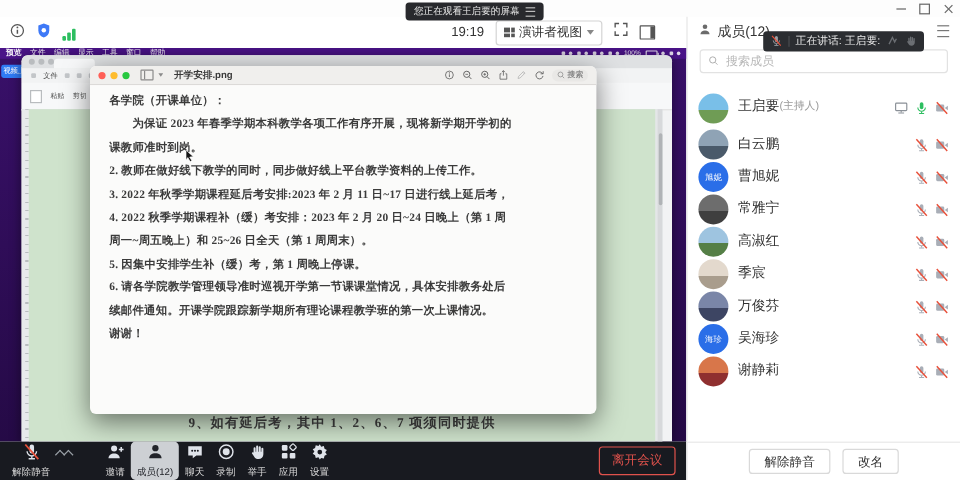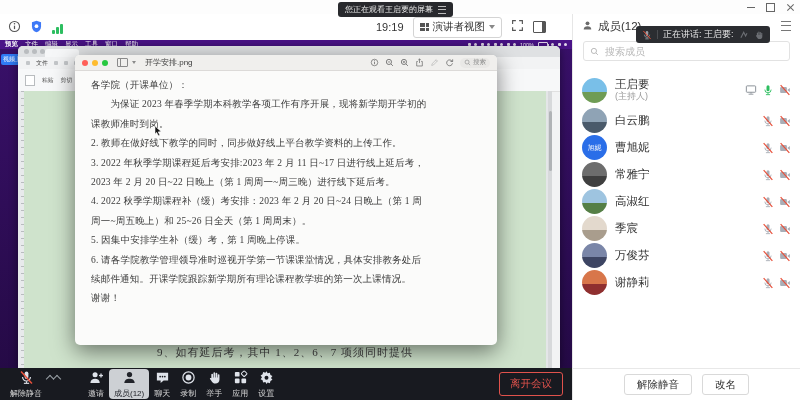--- a/index.html
+++ b/index.html
@@ -61,27 +61,27 @@
     align-items:center;gap:6px;padding:0 8px;font-size:6px;color:#444;}
   .wps-ribbon1 .rdot{width:4px;height:4px;background:#c3c6c9;border-radius:1px;}
   .wps-ribbon2{position:absolute;left:0;top:23px;right:0;height:22px;background:#f7f8f9;
     border-bottom:1px solid #e0e0e0;display:flex;align-items:center;gap:7px;padding:0 7px;font-size:5.8px;color:#555;}
   .rb-sq{width:8px;height:9px;border:1px solid #b9bcbf;background:#fff;}
   .wps-ruler{position:absolute;left:0;top:45px;bottom:0;width:6px;background:#e8eaec;
     background-image:repeating-linear-gradient(180deg,#b9bcbf 0,#b9bcbf 1px,transparent 1px,transparent 7px);background-size:3px 100%;background-repeat:no-repeat;background-position:right;}
   .wps-canvas{position:absolute;left:6px;top:45px;right:8px;bottom:0;background:#e4e6e8;}
   .wps-page{position:absolute;left:0;top:0;right:6px;bottom:0;background:#cfe3cc;}
   .band-text{position:absolute;left:0;right:0;bottom:8px;text-align:center;
-    font-family:"Liberation Serif",serif;font-size:11px;font-weight:400;color:#3f3f3f;letter-spacing:1px;}
+    font-family:"Liberation Serif",serif;font-size:11px;font-weight:700;color:#3f3f3f;letter-spacing:1px;}
   .wps-scroll{position:absolute;right:0;top:0;bottom:0;width:4px;background:#d7d9db;}
   .wps-scroll i{position:absolute;left:0.5px;top:20px;width:3px;height:60px;background:#b0b3b6;border-radius:2px;}
 
   
   .preview{position:absolute;left:75px;top:15px;width:422px;height:290px;background:#fbfbfa;
-    border-radius:5px;box-shadow:0 6px 22px rgba(0,0,0,.5);z-index:5;}
+    border-radius:5px;box-shadow:0 6px 22px rgba(0,0,0,.5);z-index:5;font-weight:bold;}
   .pv-titlebar{position:absolute;left:0;top:0;right:0;height:15px;background:#f0efed;
     border-bottom:1px solid #dcdad8;border-radius:5px 5px 0 0;display:flex;align-items:center;padding:0 7px;gap:4px;}
   .tl{width:6px;height:6px;border-radius:50%;}
   .pv-side-ic{width:9px;height:7px;border:1px solid #8a8a8a;border-radius:1px;position:relative;margin-left:5px;}
   .pv-side-ic:before{content:"";position:absolute;left:2px;top:0;bottom:0;width:1px;background:#8a8a8a;}
   .pv-caret{width:0;height:0;border-left:2.5px solid transparent;border-right:2.5px solid transparent;border-top:3px solid #8a8a8a;}
   .pv-title{font-size:8px;color:#3a3a3a;margin-left:5px;white-space:nowrap;}
   .pv-tools{margin-left:auto;display:flex;align-items:center;gap:6px;}
   .pv-tools svg{display:block;}
   .pv-search{height:10px;background:#e9e8e6;border-radius:5px;display:flex;align-items:center;
@@ -100,21 +100,21 @@
   .burger:before{content:"";position:absolute;left:0;top:2.6px;width:10px;height:1.3px;background:#777;}
   .panel-search{margin:3px 10px 0 10px;height:18px;border:1px solid #e2e2e2;border-radius:3px;
     display:flex;align-items:center;gap:4px;padding:0 6px;background:#fff;}
   .panel-search input{border:none;outline:none;width:100%;font-size:10px;color:#333;font-family:"Liberation Sans",sans-serif;}
   .panel-search input::placeholder{color:#b8b8b8;}
   .member-list{position:absolute;left:0;top:59px;right:0;bottom:0;overflow:hidden;}
   .m-row{display:flex;align-items:center;height:27px;padding:0 9px;gap:8px;}
   .m-row.host{height:34px;}
   .avatar{flex:none;width:25px;height:25px;border-radius:50%;display:flex;align-items:center;justify-content:center;
     color:#fff;font-size:7px;overflow:hidden;}
-  .m-names{display:flex;flex-direction:column;line-height:1.15;min-width:0;justify-content:space-between;}
+  .m-names{display:flex;flex-direction:row;line-height:1.15;min-width:0;justify-content:space-between;}
   .m-name{font-size:11.5px;color:#333;white-space:nowrap;}
   .m-role{font-size:9px;color:#999;}
   .m-status{margin-left:auto;display:flex;gap:5px;align-items:center;}
   .sicon svg{display:block;}
 
   .panel-footer{position:absolute;left:572px;top:368px;width:228px;height:32px;background:#fff;
     border-left:1px solid #e6e6e6;border-top:1px solid #e8e8e8;box-sizing:border-box;
     display:flex;align-items:center;justify-content:center;gap:10px;}
   .pf-btn{height:21px;padding:0 12px;border:1px solid #d9d9d9;border-radius:3px;background:#fff;
     font-size:10.5px;color:#333;display:flex;align-items:center;font-family:"Liberation Sans",sans-serif;}
@@ -316,21 +316,20 @@
             <span>搜索</span>
           </span>
         </span>
       </div>
       <div class="pv-content" id="doc-lines">
           <div class="doc-line">各学院（开课单位）：</div>
           <div class="doc-line">　　为保证 2023 年春季学期本科教学各项工作有序开展，现将新学期开学初的</div>
           <div class="doc-line">课教师准时到岗。</div>
           <div class="doc-line">2. 教师在做好线下教学的同时，同步做好线上平台教学资料的上传工作。</div>
           <div class="doc-line">3. 2022 年秋季学期课程延后考安排:2023 年 2 月 11 日~17 日进行线上延后考，</div>
-          <div class="doc-line">2023 年 2 月 20 日~22 日晚上（第 1 周周一~周三晚）进行线下延后考。</div>
           <div class="doc-line">4. 2022 秋季学期课程补（缓）考安排：2023 年 2 月 20 日~24 日晚上（第 1 周</div>
           <div class="doc-line">周一~周五晚上）和 25~26 日全天（第 1 周周末）。</div>
           <div class="doc-line">5. 因集中安排学生补（缓）考，第 1 周晚上停课。</div>
           <div class="doc-line">6. 请各学院教学管理领导准时巡视开学第一节课课堂情况，具体安排教务处后</div>
           <div class="doc-line">续邮件通知。开课学院跟踪新学期所有理论课程教学班的第一次上课情况。</div>
           <div class="doc-line">谢谢！</div>
         </div>
       <span class="cursor-ic" id="ico-cursor"><svg width="12" height="12" viewBox="0 0 16 16">
             <path d="M4 1.5l8.2 7.2-4.1.5 2.4 4-1.9 1-2.6-4.4-2 2.6z" fill="#141414" stroke="#fff" stroke-width=".7"></path>
           </svg></span>
@@ -502,20 +501,44 @@
                 <path d="M11 8l3.5-2.6v5.2L11 8z" fill="#a9aeb7"></path>
                 <line x1="2.2" y1="1.5" x2="13.8" y2="14.5" stroke="#e8503a" stroke-width="1.6"></line>
               </svg>
             </span>
           </span>
         </div>
         <div class="m-row">
     <span class="avatar" style="background:linear-gradient(180deg,#7a86a8 55%,#3d4563 55%)"></span>
           <span class="m-names">
             <span class="m-name">万俊芬</span>
+          </span>
+    <span class="m-status">
+            <span class="sicon">
+              <svg width="12" height="12" viewBox="0 0 16 16">
+                <rect x="6" y="1.5" width="4" height="8" rx="2" fill="#a9aeb7"></rect>
+                <path d="M3.8 7.5a4.2 4.2 0 0 0 8.4 0" fill="none" stroke="#a9aeb7" stroke-width="1.2"></path>
+                <line x1="8" y1="12" x2="8" y2="13.8" stroke="#a9aeb7" stroke-width="1.2"></line>
+                <line x1="5.2" y1="14.2" x2="10.8" y2="14.2" stroke="#a9aeb7" stroke-width="1.2"></line>
+                <line x1="2.2" y1="1.5" x2="13.8" y2="14.5" stroke="#e8503a" stroke-width="1.6"></line>
+              </svg>
+            </span>
+            <span class="sicon">
+              <svg width="12" height="12" viewBox="0 0 16 16">
+                <rect x="1.5" y="4" width="9" height="8" rx="1.5" fill="#a9aeb7"></rect>
+                <path d="M11 8l3.5-2.6v5.2L11 8z" fill="#a9aeb7"></path>
+                <line x1="2.2" y1="1.5" x2="13.8" y2="14.5" stroke="#e8503a" stroke-width="1.6"></line>
+              </svg>
+            </span>
+          </span>
+        </div>
+        <div class="m-row">
+    <span class="avatar" style="background:#2a6ee8">海珍</span>
+          <span class="m-names">
+            <span class="m-name">吴海珍</span>
           </span>
     <span class="m-status">
             <span class="sicon">
               <svg width="12" height="12" viewBox="0 0 16 16">
                 <rect x="6" y="1.5" width="4" height="8" rx="2" fill="#a9aeb7"></rect>
                 <path d="M3.8 7.5a4.2 4.2 0 0 0 8.4 0" fill="none" stroke="#a9aeb7" stroke-width="1.2"></path>
                 <line x1="8" y1="12" x2="8" y2="13.8" stroke="#a9aeb7" stroke-width="1.2"></line>
                 <line x1="5.2" y1="14.2" x2="10.8" y2="14.2" stroke="#a9aeb7" stroke-width="1.2"></line>
                 <line x1="2.2" y1="1.5" x2="13.8" y2="14.5" stroke="#e8503a" stroke-width="1.6"></line>
               </svg>

